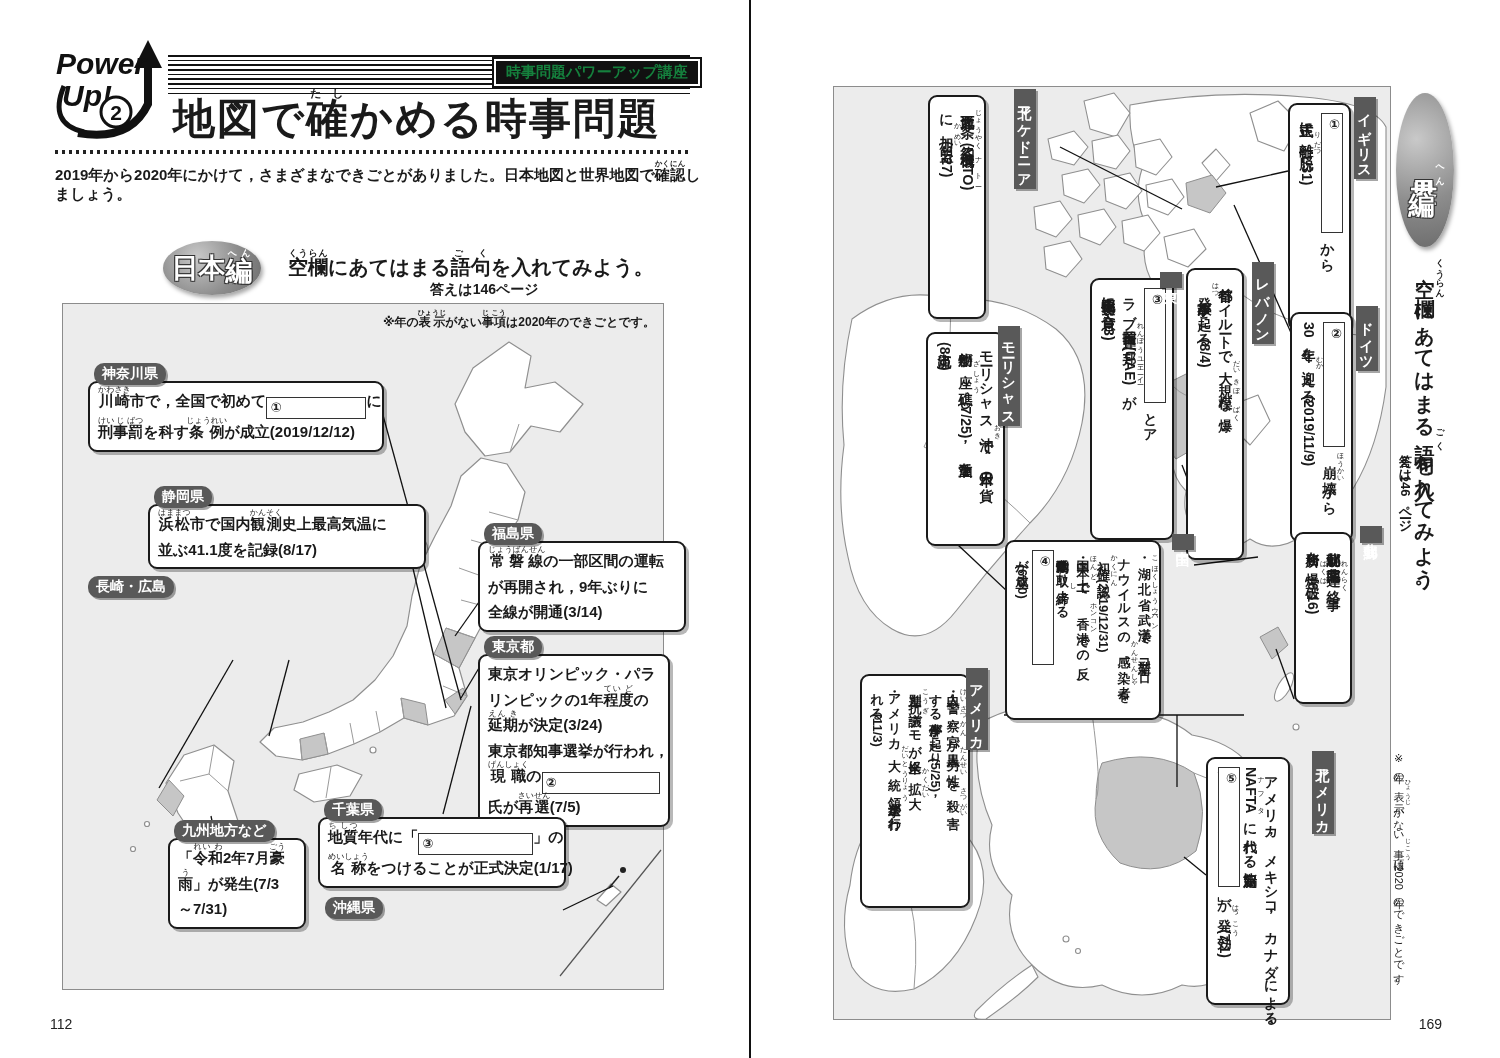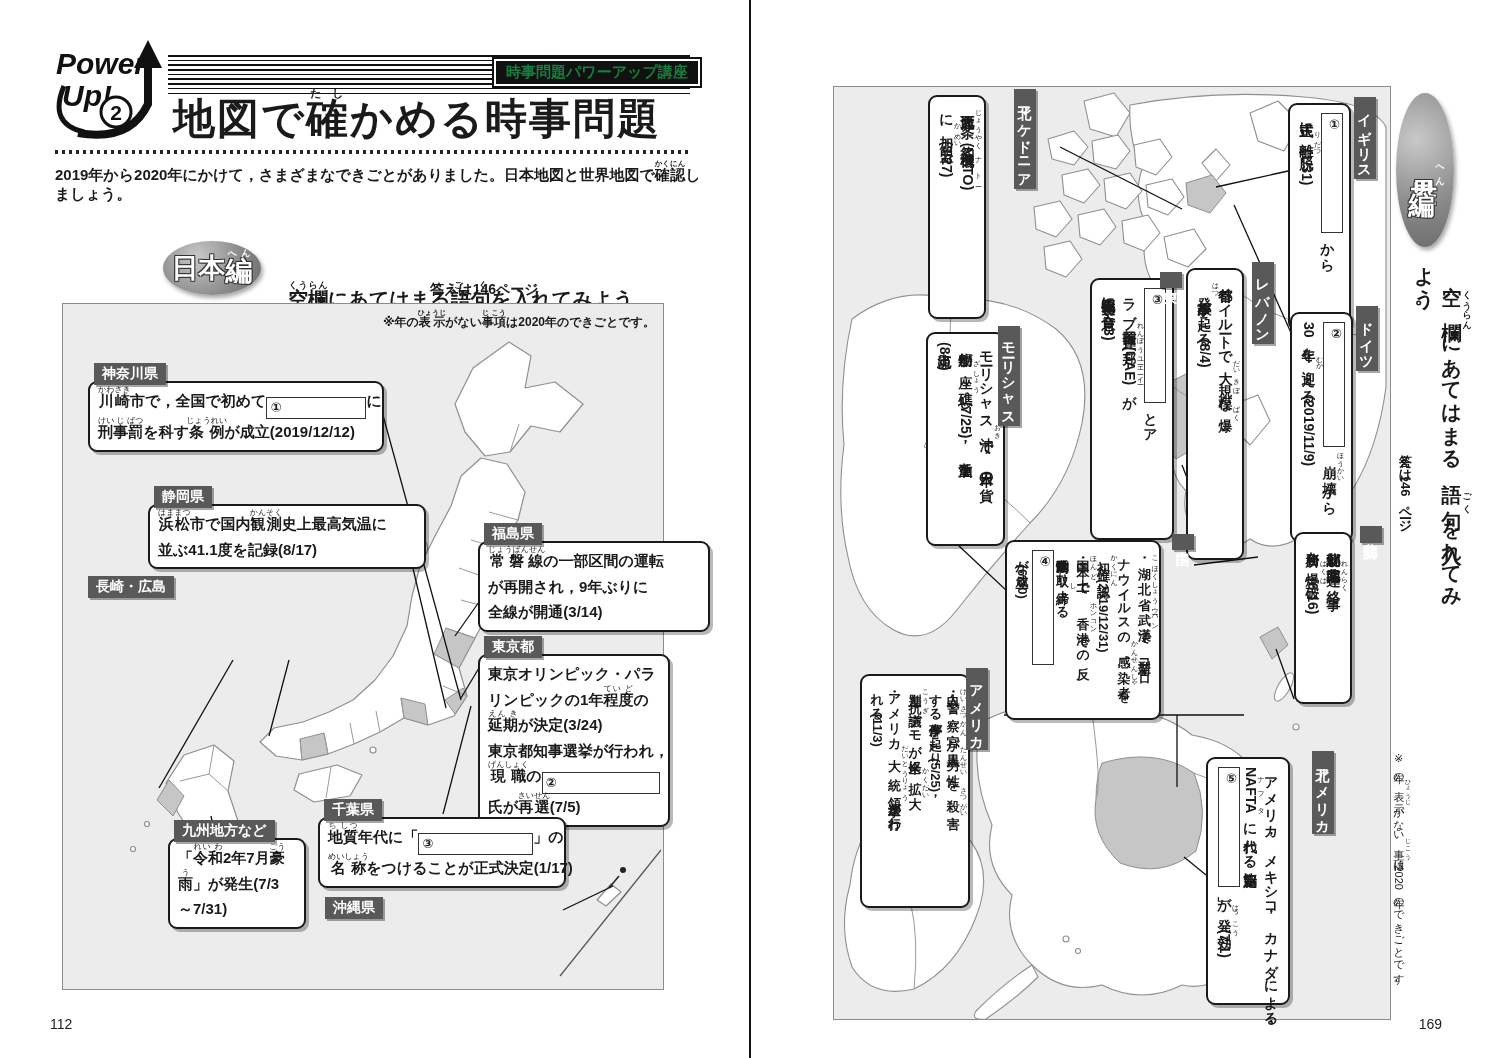--- a/index.html
+++ b/index.html
@@ -23,42 +23,42 @@
 
   
   .oval{display:flex;align-items:center;justify-content:center;border-radius:50%;
         background:radial-gradient(circle at 35% 30%,#c9c9c9,#8d8d8d 55%,#6c6c6c);
         color:#fff;font-weight:900;box-shadow:2px 3px 4px rgba(0,0,0,.35);
         text-shadow:1px 1px 0 #333,-1px -1px 0 #333,1px -1px 0 #333,-1px 1px 0 #333;}
   .oval-l{position:absolute;left:163px;top:241px;width:98px;height:54px;font-size:27px;}
   .oval-r{position:absolute;left:1396px;top:93px;width:58px;height:154px;font-size:26px;}
   .oval rt{font-size:9px;text-shadow:none;}
   .instr{position:absolute;left:288px;top:248px;font-size:20px;font-weight:bold;}
-  .instr rt,.v-instr rt{font-size:9px;margin-top:32px;}
+  .instr rt,.v-instr rt{font-size:9px;}
   .ans{position:absolute;left:430px;top:281px;font-size:14px;font-weight:bold;}
 
   
   .panel{position:absolute;background:#ececec;border:1px solid #8c8c8c;}
   .panel-l{left:62px;top:303px;width:600px;height:685px;}
   .panel-r{left:833px;top:86px;width:556px;height:932px;}
   .panel svg{position:absolute;left:0;top:0;}
   .pnote{position:absolute;right:8px;top:5px;font-size:12px;font-weight:bold;z-index:2;}
   .pnote rt{font-size:7px;}
 
   
   .v{writing-mode:vertical-rl;}
   .v-instr{position:absolute;left:1412px;top:252px;height:350px;font-size:20px;font-weight:bold;}
   .v-ans{position:absolute;left:1396px;top:445px;height:140px;font-size:13px;font-weight:bold;}
   .v-note{position:absolute;left:1391px;top:752px;height:260px;font-size:11px;}
   .v-note rt{font-size:6px;}
 
   
   .ann{position:absolute;z-index:3;}
   .tab{display:inline-block;position:relative;z-index:2;margin-left:6px;background:#595959;color:#fff;
-       font-size:14px;font-weight:bold;padding:2px 8px;box-shadow:2px 2px 0 rgba(0,0,0,.35);}
+       font-size:14px;font-weight:bold;padding:2px 8px;box-shadow:2px 2px 0 rgba(0,0,0,.35);border-radius:10px;}
   .body{position:relative;margin-top:-4px;background:#fff;border:2px solid #1a1a1a;border-radius:9px;
         box-shadow:3px 3px 0 rgba(0,0,0,.28);padding:5px 8px;font-size:15px;font-weight:bold;
         line-height:1.7;white-space:nowrap;}
   .body rt{font-size:8px;font-weight:normal;}
 
   .vann{position:absolute;z-index:3;}
   .vtab{position:absolute;top:-6px;right:-26px;z-index:2;background:#595959;color:#fff;
         writing-mode:vertical-rl;font-size:14px;font-weight:bold;padding:7px 2px;letter-spacing:1px;
         box-shadow:2px 2px 0 rgba(0,0,0,.35);}
   .vtab.far{right:-38px;}
@@ -153,21 +153,21 @@
       <div class="tab">神奈川県</div>
       <div class="body"><ruby>川崎<rt>かわさき</rt></ruby>市で，全国で初めて<span class="blank" style="width: 100px;"><span class="bnum">①</span></span>に<br><ruby>刑事罰<rt>けい じ ばつ</rt></ruby>を科す<ruby>条例<rt>じょうれい</rt></ruby>が成立(2019/12/12)</div>
     </div>
     <div class="ann" style="left:148px;top:486px;width:278px">
       <div class="tab">静岡県</div>
       <div class="body"><ruby>浜松<rt>はままつ</rt></ruby>市で国内<ruby>観測<rt>かんそく</rt></ruby>史上最高気温に<br>並ぶ41.1度を記録(8/17)</div>
     </div>
     <div class="ann" style="left:82px;top:576px;width:242px">
       <div class="tab">長崎・広島</div>
     </div>
-    <div class="ann" style="left:478px;top:523px;width:232px">
+    <div class="ann" style="left:478px;top:523px;width:208px">
       <div class="tab">福島県</div>
       <div class="body"><ruby>常磐線<rt>じょうばんせん</rt></ruby>の一部区間の運転<br>が再開され，9年ぶりに<br>全線が開通(3/14)</div>
     </div>
     <div class="ann" style="left:478px;top:636px;width:192px">
       <div class="tab">東京都</div>
       <div class="body">東京オリンピック・パラ<br>リンピックの1年<ruby>程度<rt>てい ど</rt></ruby>の<br><ruby>延期<rt>えん き</rt></ruby>が決定(3/24)<br>東京都知事選挙が行われ，<br><ruby>現職<rt>げんしょく</rt></ruby>の<span class="blank" style="width: 118px;"><span class="bnum">②</span></span><br>氏が<ruby>再選<rt>さいせん</rt></ruby>(7/5)</div>
     </div>
     <div class="ann" style="left:318px;top:799px;width:248px">
       <div class="tab">千葉県</div>
       <div class="body"><ruby>地質<rt>ち しつ</rt></ruby>年代に「<span class="blank" style="width: 115px;"><span class="bnum">③</span></span>」の<br><ruby>名称<rt>めいしょう</rt></ruby>をつけることが正式決定(1/17)</div>

